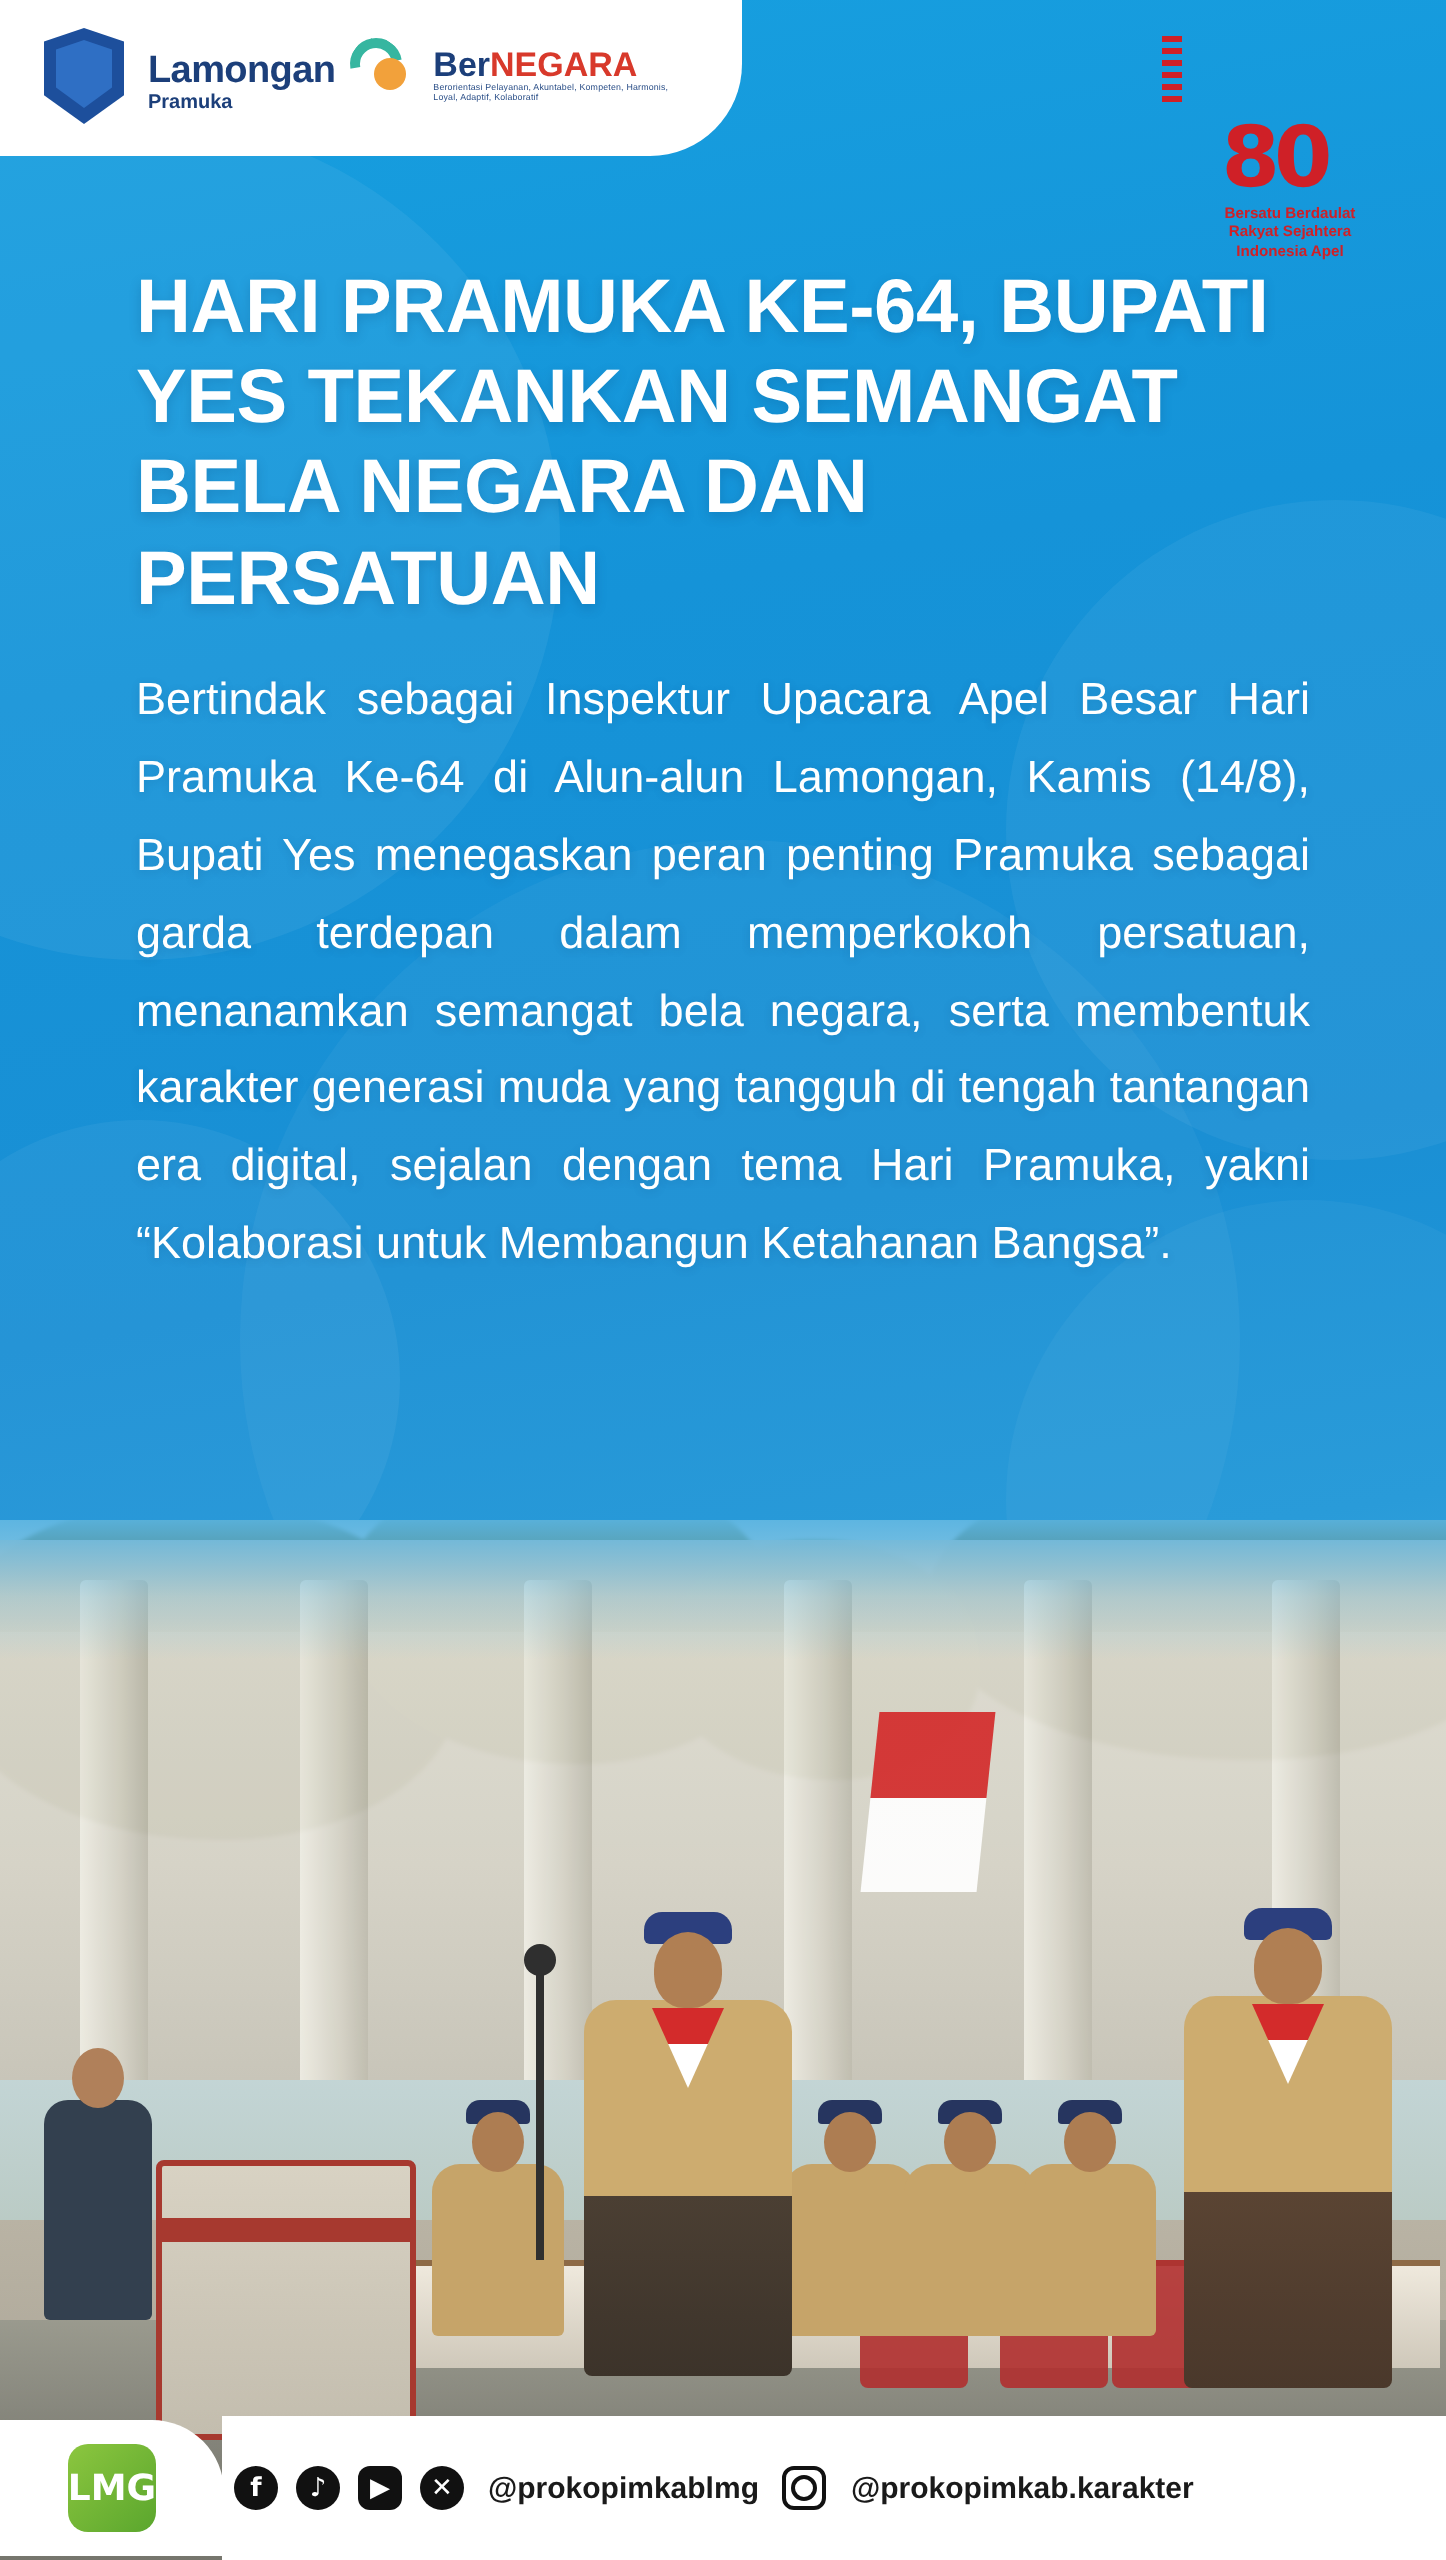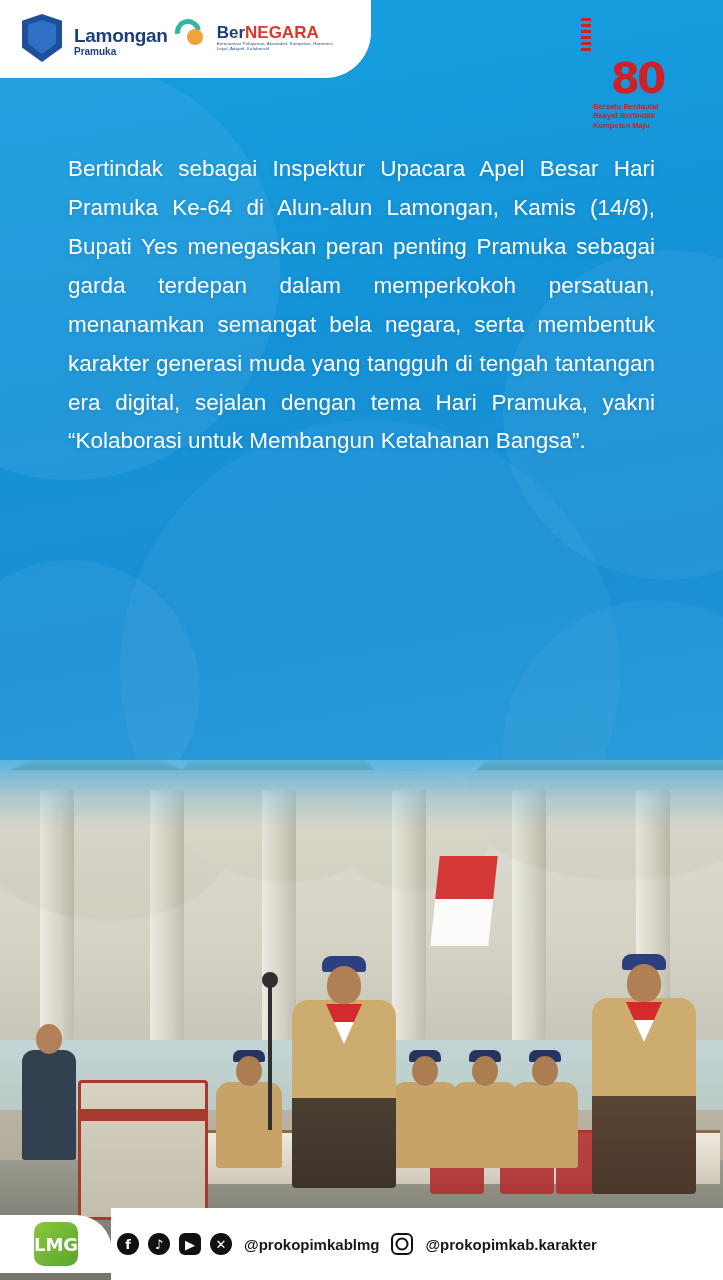--- a/index.html
+++ b/index.html
@@ -79,21 +79,21 @@
     width: 120px; text-align: center;
   }
   .ri80 .num {
     font-size: 42px; font-weight: 800; color: #cf2027; line-height: 0.9;
     letter-spacing: -3px;
     font-family: "DejaVu Sans", sans-serif;
     margin-top: 44px;
   }
   .ri80 .lines {
     font-size: 7.6px; color: #cf2027; font-weight: 700; line-height: 1.25;
-    margin-top: 4px; text-align: left; padding-left: 16px;
+    margin-top: 4px; text-align: center; padding-left: 16px;
   }
   .ri80 .bars { position: absolute; left: 4px; top: 2px; width: 10px; }
   .ri80 .bars i { display: block; height: 3px; background: #cf2027; margin-bottom: 3px; width: 100%; }
 
   
   .content { position: absolute; left: 0; top: 132px; width: 100%; padding: 0 68px; z-index: 5; }
   h1.headline {
     color: #ffffff;
     font-size: 38px;
     line-height: 1.19;
@@ -220,21 +220,21 @@
   }
   .guard .head { position: absolute; left: 50%; transform: translateX(-50%); top: -26px; width: 26px; height: 30px; border-radius: 50%; background: #b0805a; }
 
   
   .bottombar {
     position: absolute; left: 0; bottom: 0; width: 100%; height: 72px;
     z-index: 10;
     display: flex; align-items: center;
   }
   .bb-left {
-    width: 112px; height: 58px; background: #ffffff;
+    width: 112px; height: 68px; background: #ffffff;
     border-top-right-radius: 36px;
     display: flex; align-items: center; justify-content: center;
   }
   .lmg-mark {
     width: 44px; height: 44px; border-radius: 10px;
     background: linear-gradient(135deg,#8cc63f,#5aa62d);
     color: #fff; font-weight: 800; font-size: 18px;
     display: flex; align-items: center; justify-content: center;
     font-family: "DejaVu Sans", sans-serif;
   }
@@ -300,28 +300,29 @@
           <i></i>
           <i></i>
           <i></i>
           <i></i>
           <i></i>
           <i></i>
         </div>
       <div class="num">80</div>
       <div class="lines">
         <div>Bersatu Berdaulat</div>
-        <div>Rakyat Bertindak</div>
-        <div>Kompeten Maju</div>
+        <div>Rakyat Sejahtera</div>
+        <div>Indonesia Apel</div>
       </div>
     </div>
 
   </div>
 
   <div class="content">
+    <h1 class="headline">HARI PRAMUKA KE-64, BUPATI YES TEKANKAN SEMANGAT BELA NEGARA DAN PERSATUAN</h1>
     <p class="body">Bertindak sebagai Inspektur Upacara Apel Besar Hari Pramuka Ke-64 di Alun-alun Lamongan, Kamis (14/8), Bupati Yes menegaskan peran penting Pramuka sebagai garda terdepan dalam memperkokoh persatuan, menanamkan semangat bela negara, serta membentuk karakter generasi muda yang tangguh di tengah tantangan era digital, sejalan dengan tema Hari Pramuka, yakni “Kolaborasi untuk Membangun Ketahanan Bangsa”.</p>
   </div>
 
   <div class="photo">
     <div class="sky"></div>
     <div class="tree t1"></div>
     <div class="tree t2"></div>
     <div class="tree t3"></div>
     <div class="tree t4"></div>
 

